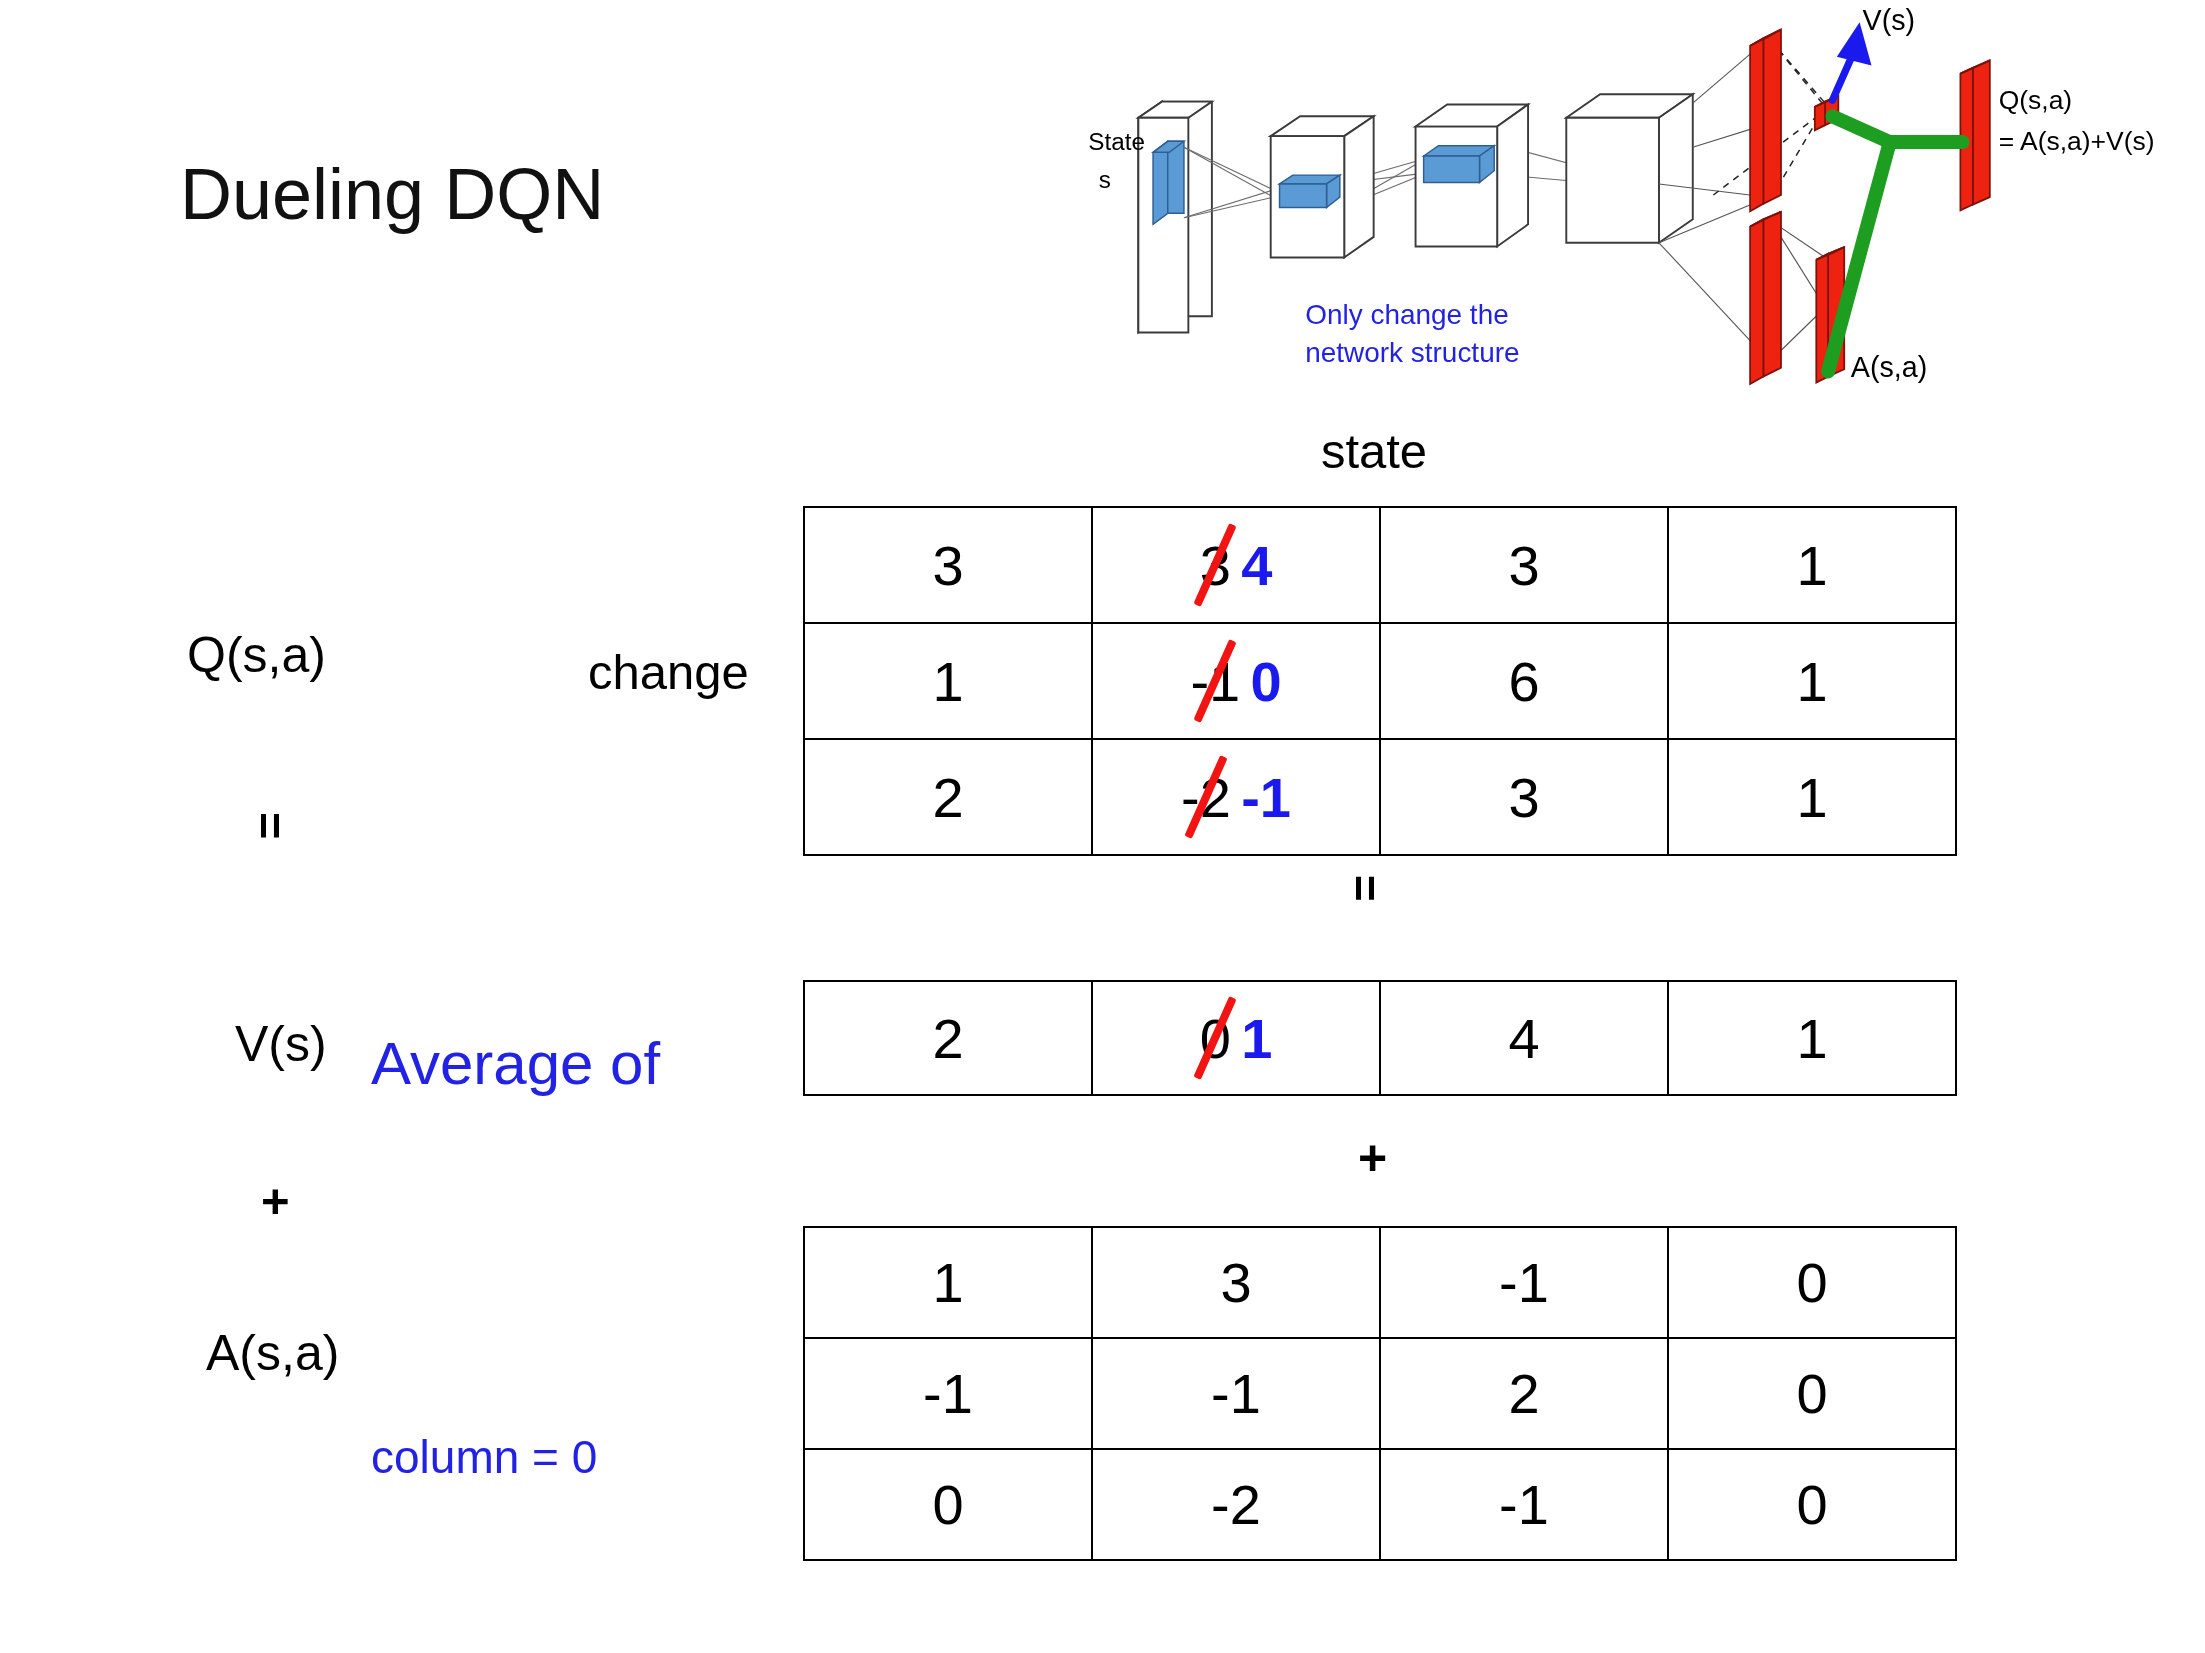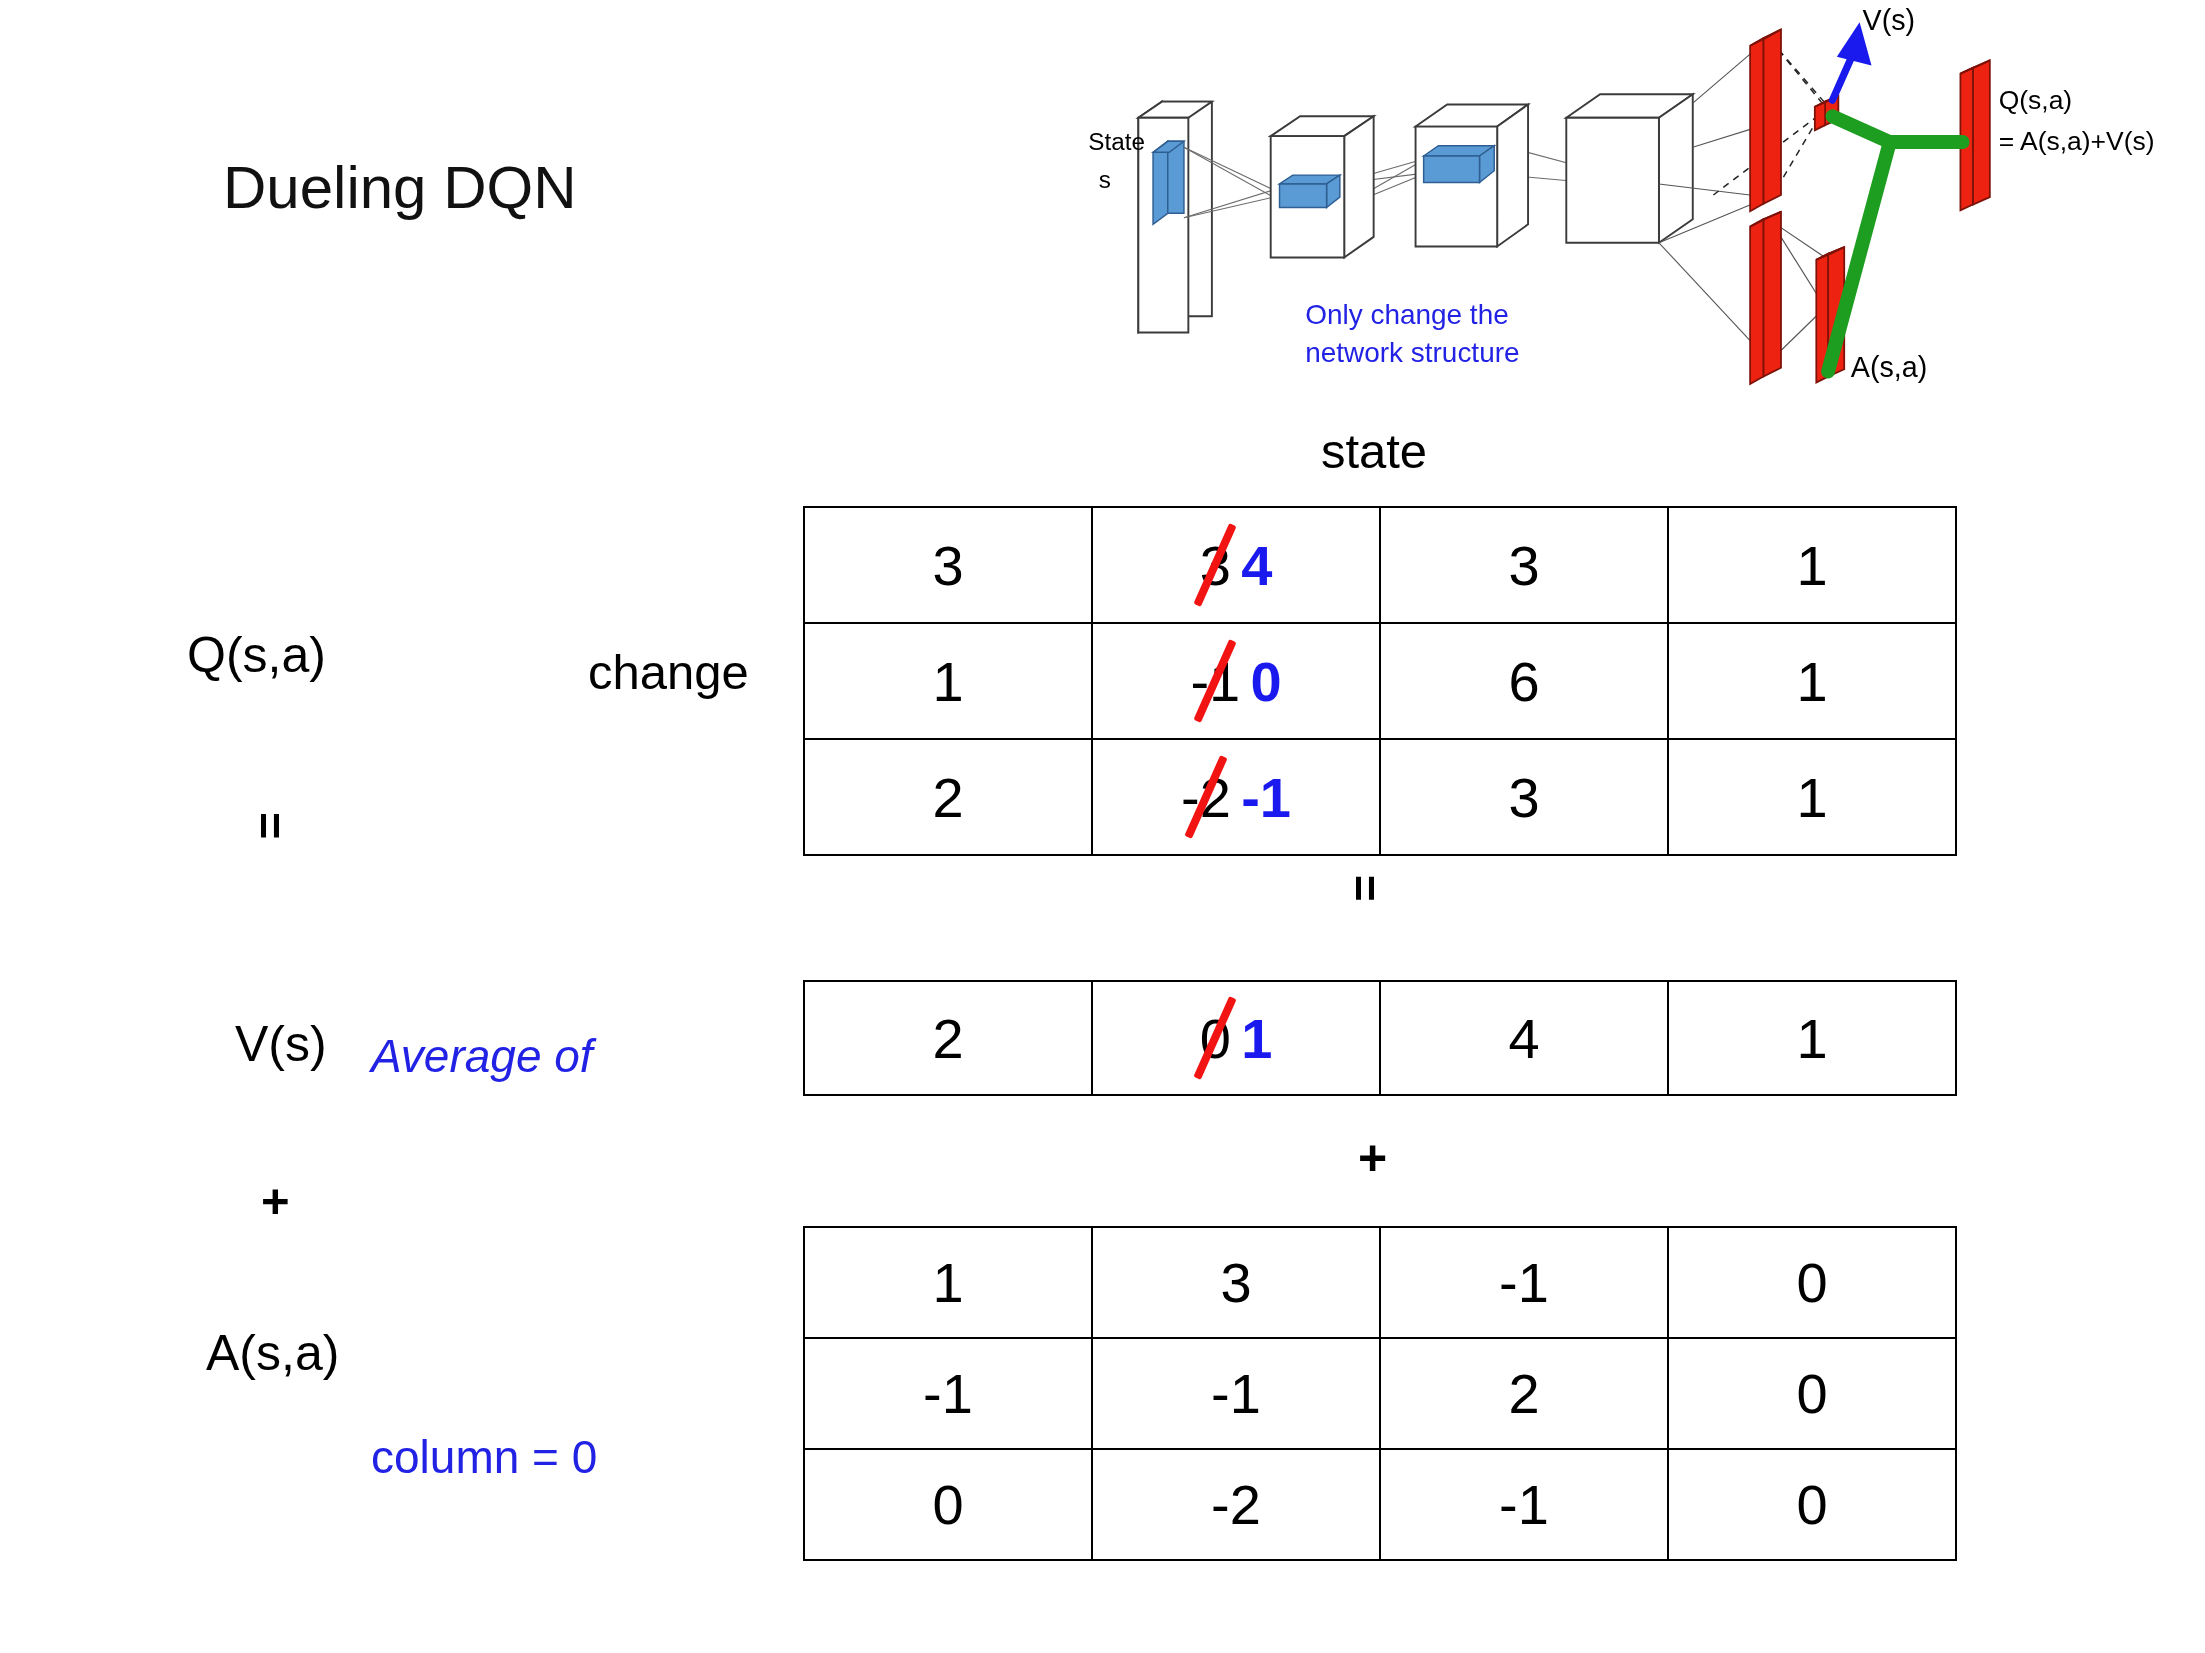--- a/index.html
+++ b/index.html
@@ -2,38 +2,38 @@
 <html style="font-size:11.8px"><head>
 <meta charset="utf-8">
 <style>
   html,body{margin:0;padding:0;background:#ffffff;}
   body{width:2205px;height:1654px;position:relative;overflow:hidden;
        font-family:"Liberation Sans",sans-serif;color:#000;}
 
   .abs{position:absolute;}
 
   
-  #slide-title{left:180px;top:158px;font-size:60px;line-height:1;
-               letter-spacing:0px;color:#111;white-space:nowrap;margin-left:43px;}
+  #slide-title{left:180px;top:158px;font-size:72px;line-height:1;
+               letter-spacing:0px;color:#111;white-space:nowrap;}
 
   
   #net-diagram{left:1081px;top:0px;width:1125px;height:412px;}
   #net-svg{display:block;}
 
   
   .lbl{white-space:nowrap;line-height:1.05;}
   .blue{color:#2222E5;}
 
   #state-header{left:1308px;top:426px;font-size:49px;width:132px;text-align:center;}
   #action-label{left:588px;top:647px;font-size:49px;}
   #q-label{left:187px;top:629px;font-size:50px;}
   #eq-sign-1{left:257px;top:801px;font-size:47px;font-weight:bold;
              transform:rotate(90deg);transform-origin:center center;}
   #v-label{left:235px;top:1018px;font-size:50px;}
-  #avg-note{left:371px;top:1029px;font-size:46px;line-height:1.18;width:345px;font-style:italic;}
+  #avg-note{left:371px;top:1029px;font-size:60px;line-height:1.18;width:345px;}
   #plus-sign-left{left:261px;top:1176px;font-size:49px;font-weight:bold;}
   #a-label{left:206px;top:1327px;font-size:50px;}
   #sum-note{left:371px;top:1430px;font-size:46px;line-height:1.18;width:345px;}
 
   #eq-sign-2{left:1351px;top:864px;font-size:46px;font-weight:bold;
              transform:rotate(90deg);transform-origin:center center;}
   #plus-sign-mid{left:1358px;top:1132px;font-size:50px;font-weight:bold;}
 
   
   .grid{border-collapse:collapse;table-layout:fixed;}

